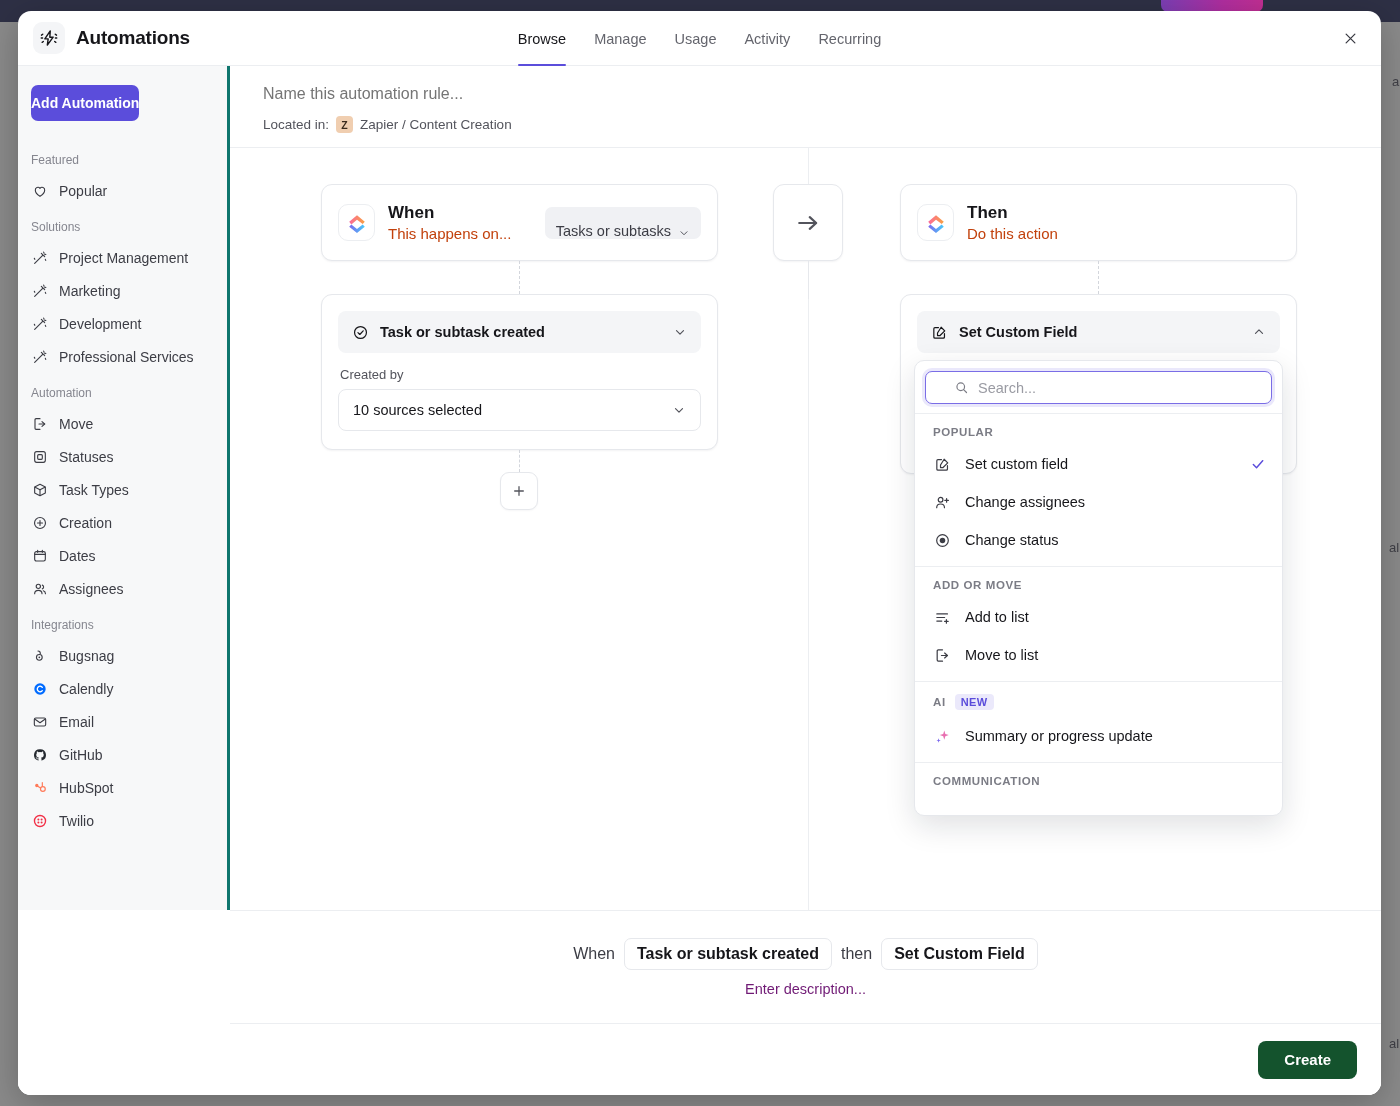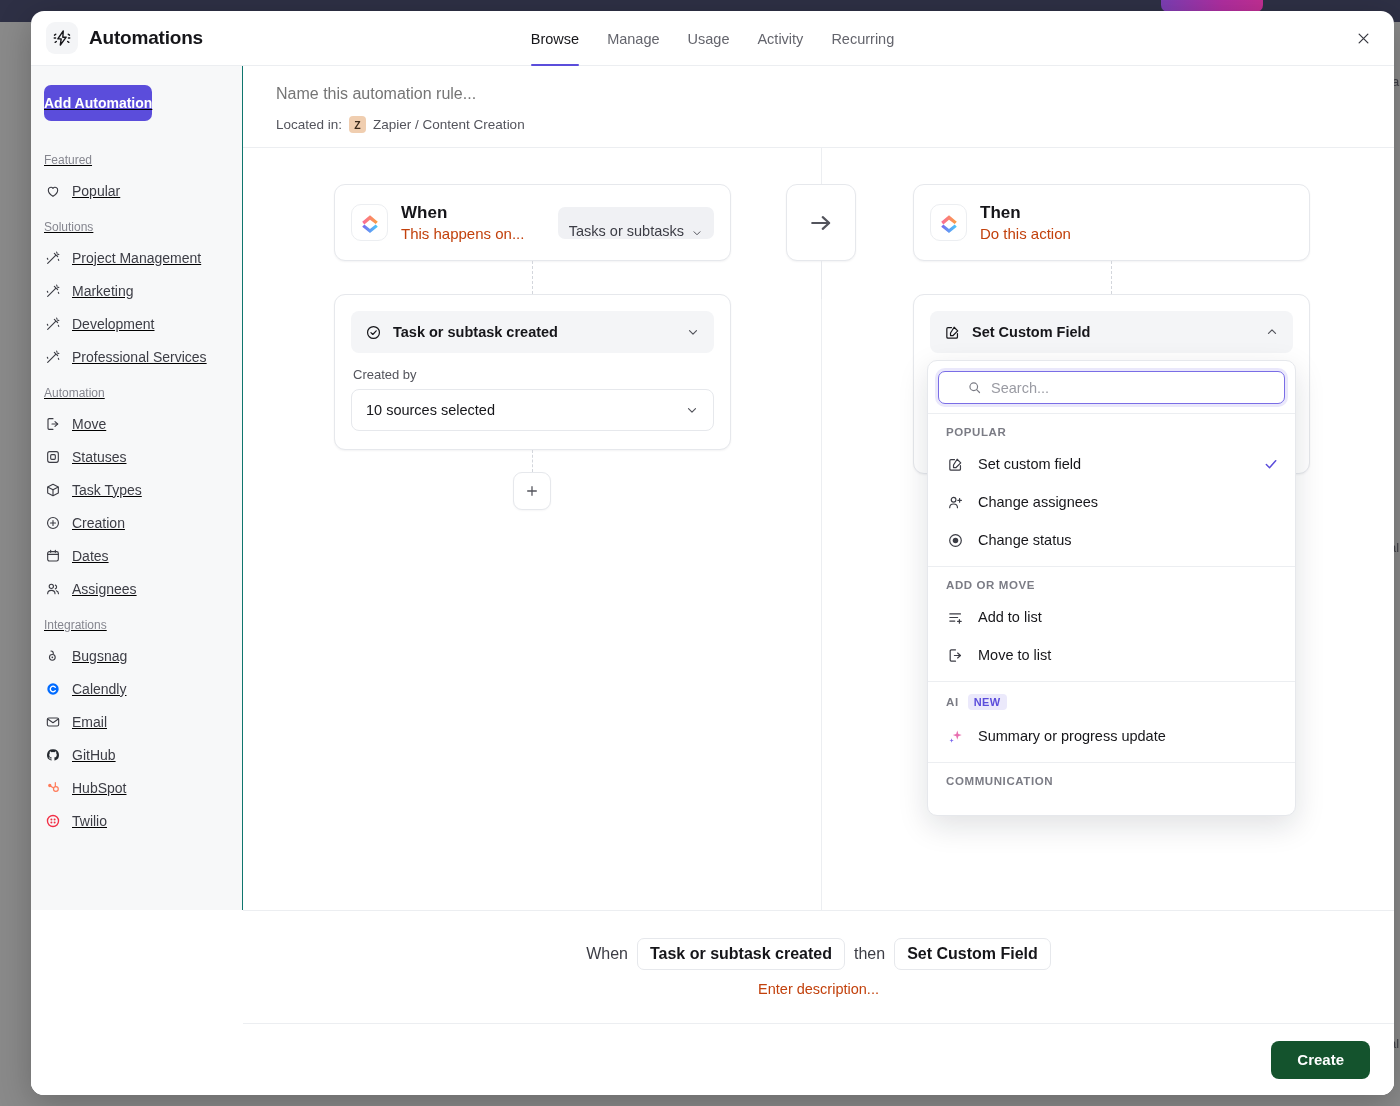--- a/index.html
+++ b/index.html
@@ -27,21 +27,20 @@
   }
 
   
   #modal {
     position: absolute; top: 11px; left: 18px;
     width: 1363px; height: 1084px;
     background: #ffffff;
     border-radius: 13px;
     box-shadow: 0 8px 34px rgba(0,0,0,.24);
     overflow: hidden;
-    margin-left: 13px;
   }
 
   
   #modal-header {
     position: relative; height: 55px;
     border-bottom: 1px solid #eceef1;
     display: flex; align-items: center;
   }
   #brand { display: flex; align-items: center; gap: 11px; padding-left: 15px; }
   #brand-logo {
@@ -71,24 +70,23 @@
     cursor: pointer; border-radius: 6px;
   }
 
   
   #modal-body { display: flex; height: calc(1084px - 55px); }
 
   
   #sidebar {
     width: 212px; flex: 0 0 212px;
     background: #f7f8f9;
-    border-right: 1px solid #0f766e;
+    border-right: 3px solid #0f766e;
     position: relative;
     padding-top: 19px;
-    text-decoration: underline;
   }
   #add-automation-btn {
     display: block; margin: 0 13px 19px 13px; height: 36px;
     background: #5b4ddb; color: #fff; border: none; border-radius: 7px;
     font-size: 14px; font-weight: 700; cursor: pointer;
     font-family: "Liberation Sans", sans-serif;
   }
   .side-section {
     font-size: 12px; color: #85868f;
     padding: 13px 0 7px 13px;
@@ -222,21 +220,21 @@
     border-top: 1px solid #eceef1;
     height: 113px; display: flex; flex-direction: column;
     align-items: center; justify-content: center; gap: 11px;
     margin-left: 212px;
   }
   #summary-line { display: flex; align-items: center; gap: 9px; font-size: 16px; color: #3c3d45; }
   .summary-chip {
     border: 1px solid #e6e8ec; border-radius: 7px; padding: 6px 12px;
     font-size: 16px; font-weight: 700; color: #16161a; background: #fff; cursor: pointer;
   }
-  #summary-desc { font-size: 14.5px; color: #c2410c; cursor: text; }
+  #summary-desc { font-size: 14.5px; color: #701a75; cursor: text; }
 
   #modal-footer {
     border-top: 1px solid #eceef1; height: 72px; margin-left: 212px;
     display: flex; align-items: center; justify-content: flex-end; padding-right: 24px;
   }
   #create-btn {
     background: #14532d; color: #ffffff; border: none; border-radius: 8px;
     height: 38px; padding: 0 26px; font-size: 15px; font-weight: 700;
     cursor: default; font-family: "Liberation Sans", sans-serif;
   }

